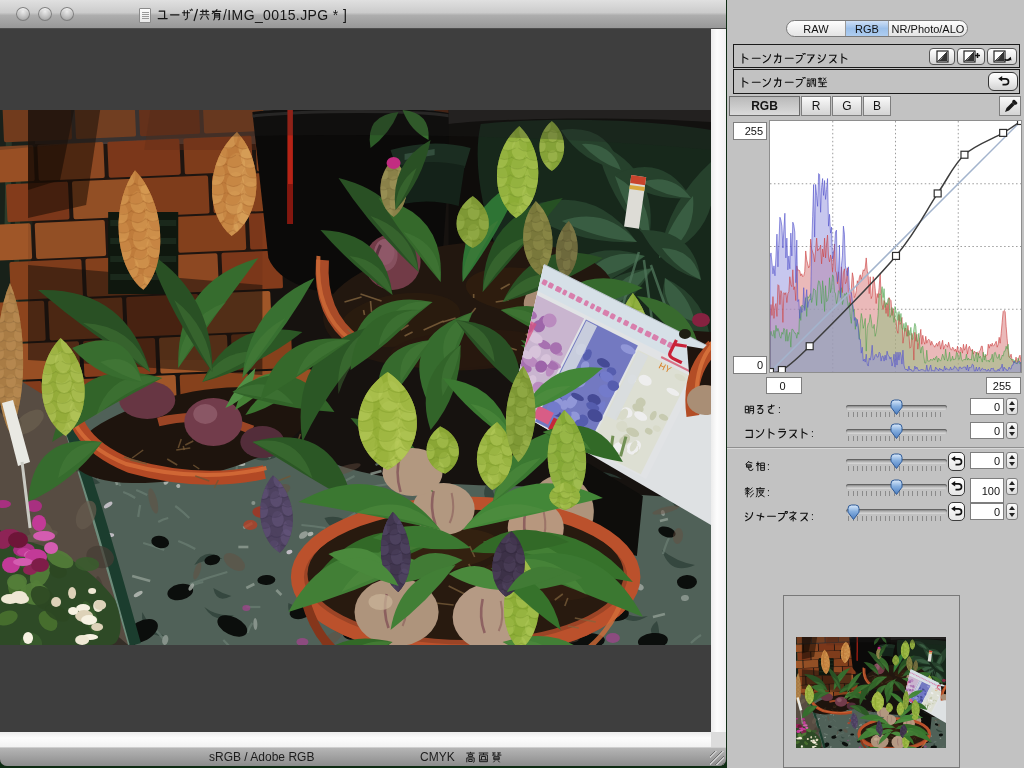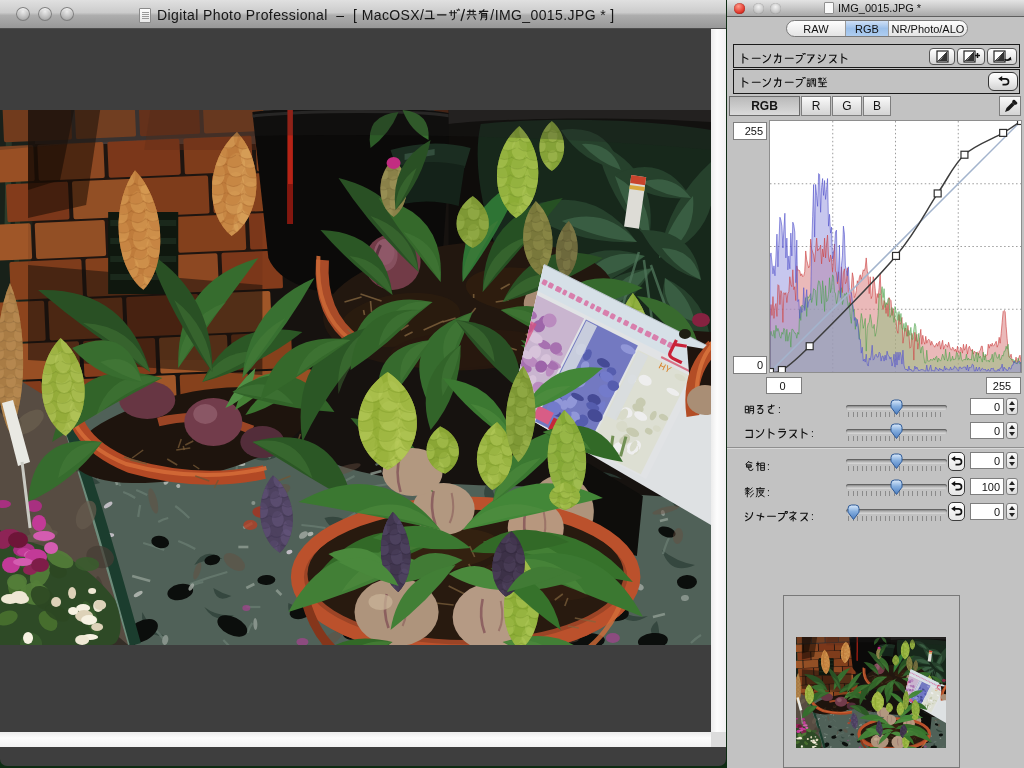--- a/index.html
+++ b/index.html
@@ -141,21 +141,20 @@
         </g>
 </defs>
     </svg>
 <div id="mainwin">
   <div class="mtitle">
     <div class="tbtn" style="left:16px"></div>
         <div class="tbtn" style="left:38px"></div>
         <div class="tbtn" style="left:60px"></div>
     <div class="mtext">
           <span class="docicon"></span>
-          <span id="mtitletext">Digital Photo Professional&nbsp; –&nbsp; [ MacOSX/</span>
           <svg class="jp" width="66" height="14" viewBox="0 0 66 14" style="color:#161616">
             <g transform="translate(0,1)">
               <use href="#g_yu"></use>
               <use href="#g_bar" x="12"></use>
               <use href="#g_za" x="24"></use>
               <path d="M40.5 0 L37 12" stroke="currentColor" stroke-width="1.2" fill="none"></path>
               <use href="#g_kyo" x="42"></use>
               <use href="#g_yuu" x="54"></use>
             </g>
           </svg>
@@ -2171,28 +2170,33 @@
             <rect x="627" y="66" width="15" height="52" fill="#dddcd6"></rect>
             <rect x="627" y="66" width="15" height="8" fill="#c8442c"></rect>
             <rect x="627" y="76" width="15" height="4" fill="#d8a83c"></rect>
           </g>
         </symbol>
         <use href="#scene"></use>
       </svg>
   <div class="vscroll"></div>
   <div class="hscroll"></div>
   <div class="scorner"></div>
+  <div class="mstatus">
+    <span class="s1">sRGB / Adobe RGB</span>
+    <span class="s2">CMYK&nbsp;&nbsp;&nbsp;<svg class="jp" width="38" height="13" viewBox="0 0 38 13" style="color:#1c1c1c">
+            <g transform="translate(0,0.5)">
+              <use href="#g_kou"></use>
+              <use href="#g_ga" x="13"></use>
+              <use href="#g_shitsu" x="26"></use>
+            </g>
+          </svg></span>
+    <div class="grip"></div>
+  </div>
 </div>
 <div id="palette">
-  <div class="ptitle">
-    <div class="pbtn pred"></div>
-        <div class="pbtn pgray" style="left:26px"></div>
-        <div class="pbtn pgray" style="left:43px"></div>
-    <div class="ptext"><span class="pdoc"></span>IMG_0015.JPG *</div>
-  </div>
   <div class="tabs">
         <div style="width:59px">RAW</div>
         <div class="sel" style="width:43px">RGB</div>
         <div style="width:78px">NR/Photo/ALO</div>
       </div>
   <div class="tcbox" style="top:44px;height:24px"></div>
   <div class="tcbox" style="top:69px;height:25px"></div>
   <div id="pwidgets">
         <div style="position:absolute;left:13px;top:50px"><svg class="jp" width="110" height="11" viewBox="0 0 120 12" style="color:#101010">
             <use href="#g_to" x="0"></use>
@@ -2376,21 +2380,21 @@
               </linearGradient>
             </defs>
             <path d="M1 4.5 Q1 1 4.5 1 L8.5 1 Q12 1 12 4.5 L12 8.2 L6.5 15.5 L1 8.2 Z" fill="url(#thg)" stroke="#2f5a96" stroke-width="1"></path>
           </svg></div>
 <div class="undob" style="left:221px;top:477px">
           <svg width="13" height="11" viewBox="0 0 13 11">
             <path d="M3.2 2.8 H8.5 Q11.5 2.8 11.5 5.7 Q11.5 8.6 8.5 8.6 H5.5" fill="none" stroke="#111" stroke-width="1.7"></path>
             <path d="M5.2 0 L1.2 2.8 L5.2 5.6 Z" fill="#111"></path>
           </svg>
         </div>
-<div class="numbox" style="left:243px;top:478px;width:34px;height:17px">100</div>
+<div class="numbox" style="left:243px;top:478px;width:34px;height:25px">100</div>
 <div class="stepper" style="left:279px;top:478px">
           <i class="up"></i>
           <i class="dn"></i>
         </div>
 <div class="slab" style="left:17px;top:508px"><svg class="jp" width="71" height="11" viewBox="0 0 77 12" style="color:#101010">
             <use href="#g_shi" x="0"></use>
             <use href="#g_ya" x="12"></use>
             <use href="#g_bar" x="24"></use>
             <use href="#g_pu" x="36"></use>
             <use href="#g_ne" x="48"></use>

